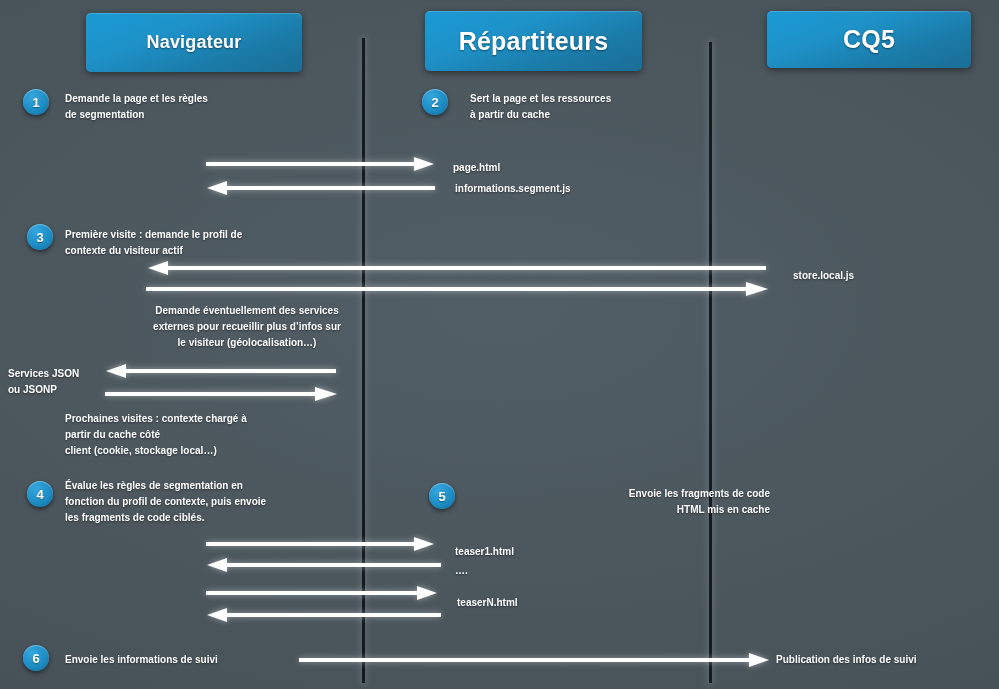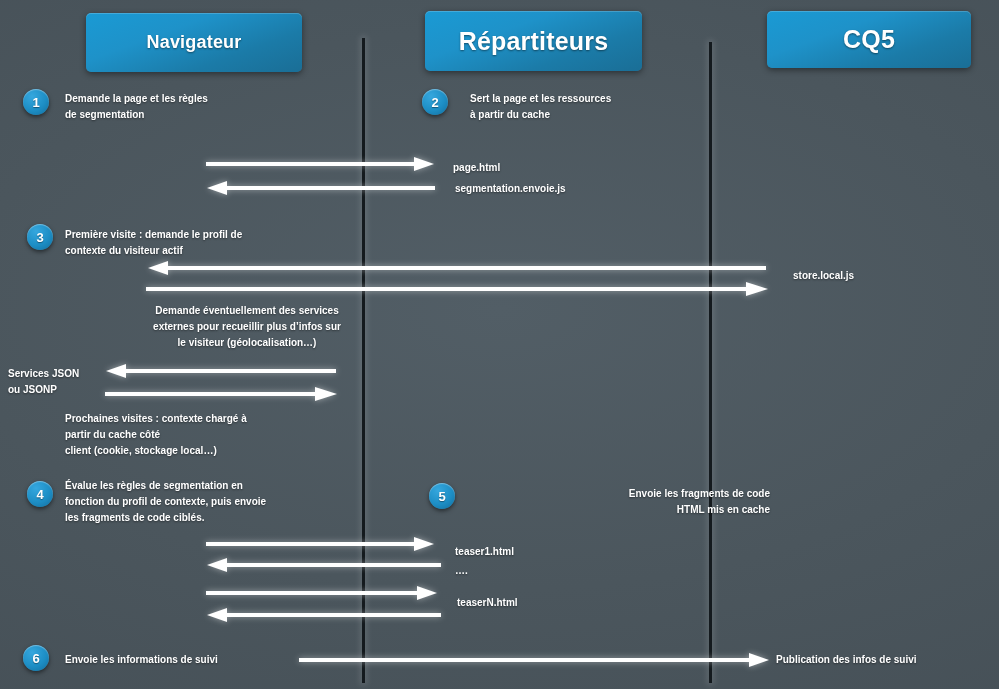--- a/index.html
+++ b/index.html
@@ -100,21 +100,21 @@
       <polygon points="208,0 228,7 208,14" fill="#ffffff"></polygon>
     </svg>
   </div>
   <div class="arrow" style="left:205px;top:181px;width:230px;">
     <svg viewBox="0 0 230 14" preserveAspectRatio="none">
       <line x1="16" y1="7" x2="230" y2="7" stroke="#ffffff" stroke-width="4"></line>
       <polygon points="22,0 2,7 22,14" fill="#ffffff"></polygon>
     </svg>
   </div>
   <div class="note" style="left:434px;top:160px;margin-left:19px;">page.html</div>
-  <div class="note" style="left:455px;top:181px;">segmentation.envoie.js</div>
+  <div class="note" style="left:455px;top:181px;">informations.segment.js</div>
 
   <div class="badge" style="left:27px;top:224px;">
     <span>3</span>
   </div>
   <div class="note" style="left:65px;top:227px;width:330px;">Première visite : demande le profil de
 contexte du visiteur actif</div>
 
   <div class="arrow" style="left:146px;top:261px;width:620px;">
     <svg viewBox="0 0 620 14" preserveAspectRatio="none">
       <line x1="16" y1="7" x2="620" y2="7" stroke="#ffffff" stroke-width="4"></line>

